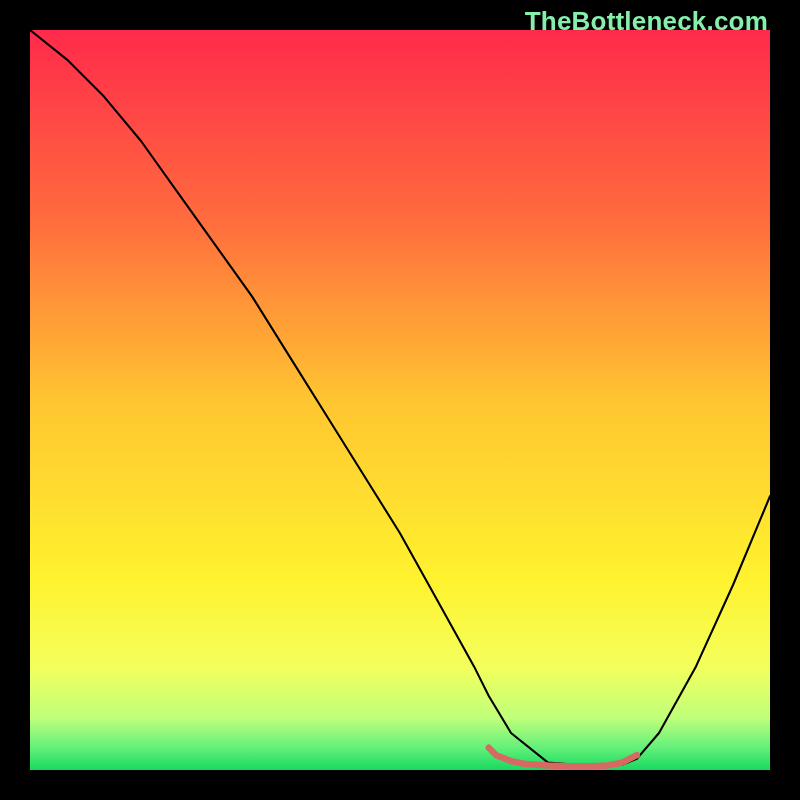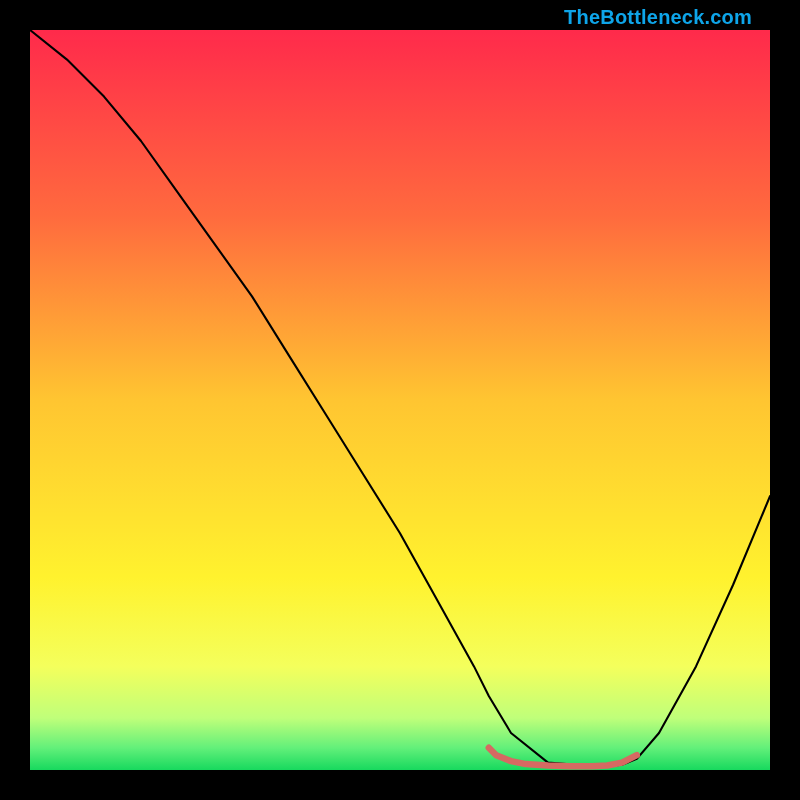--- a/index.html
+++ b/index.html
@@ -21,25 +21,25 @@
   .plot-area {
     position: absolute;
     left: 0;
     top: 0;
     width: 740px;
     height: 740px;
   }
   .watermark {
     position: absolute;
     top: 6px;
-    right: 48px;
+    right: 32px;
     font-family: Arial, Helvetica, sans-serif;
-    font-size: 20px;
+    font-size: 26px;
     font-weight: 600;
-    color: #0ea5e9;
+    color: #86efac;
     letter-spacing: 0.2px;
   }
 </style>
 </head>
 <body>
 
 <div class="watermark">TheBottleneck.com</div>
 
 <div class="frame">
   <svg class="plot-area" viewBox="0 0 740 740" preserveAspectRatio="none">

